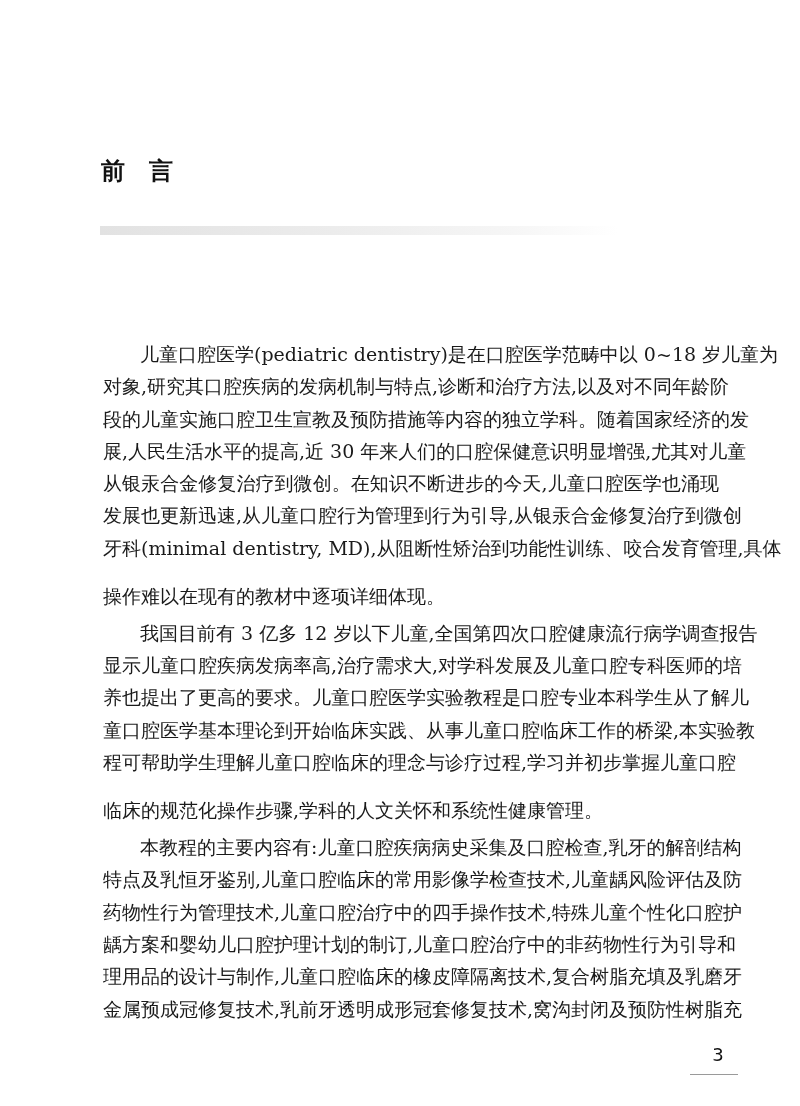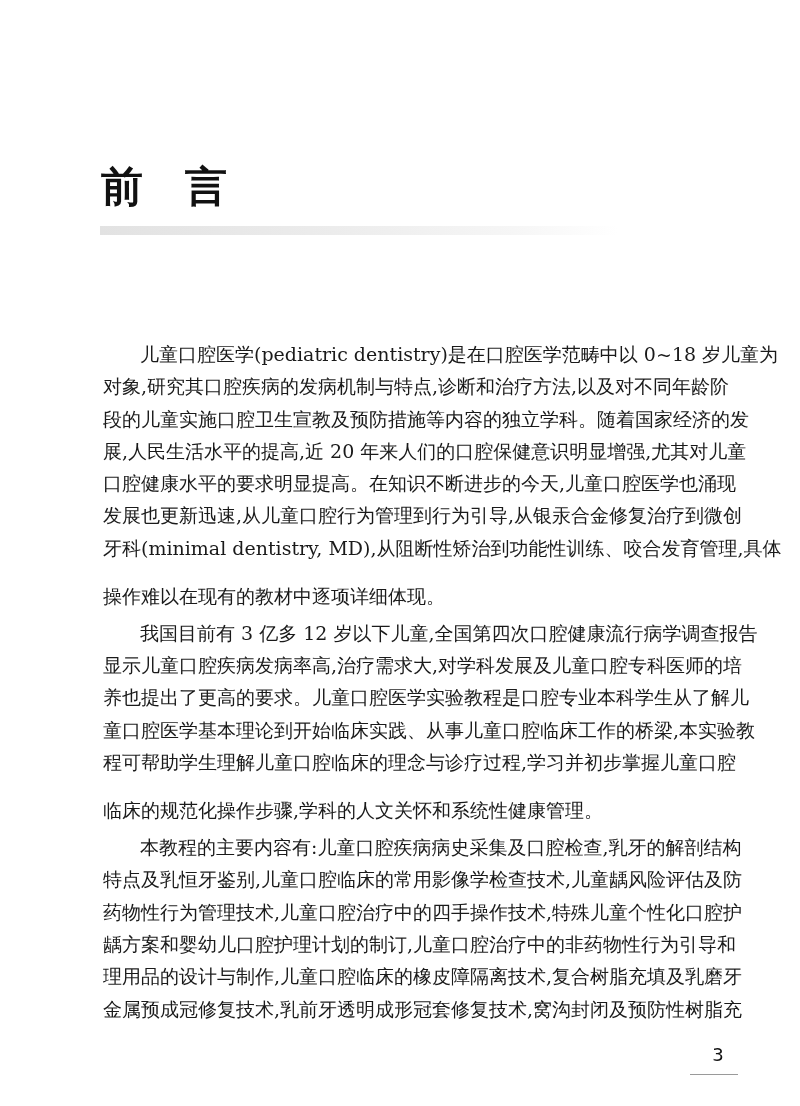--- a/index.html
+++ b/index.html
@@ -14,26 +14,25 @@
       overflow: hidden;
       font-family: "DejaVu Serif", "Liberation Serif", serif;
       color: #1a1a1a;
     }
     .page-title {
       position: absolute;
       left: 101px;
       top: 150px;
       font-family: Liberation Serif, serif;
       font-weight: bold;
-      font-size: 42px;
+      font-size: 24px;
       line-height: 42px;
       letter-spacing: 0;
       color: #111;
       white-space: pre;
-      margin-top: 16px;
     }
     .title-rule {
       position: absolute;
       left: 100px;
       top: 226px;
       width: 518px;
       height: 9px;
       background: linear-gradient(to right, #e2e2e2 0%, #ececec 45%, #f6f6f6 80%, #ffffff 100%);
     }
     .body-text {
@@ -85,22 +84,22 @@
 <body>
 
 <div class="page-title">前　言</div>
 <div class="title-rule"></div>
 
 <div class="body-text">
   <p class="para">
     <span class="line indent">儿童口腔医学(pediatric dentistry)是在口腔医学范畴中以 0~18 岁儿童为</span>
     <span class="line">对象,研究其口腔疾病的发病机制与特点,诊断和治疗方法,以及对不同年龄阶</span>
     <span class="line">段的儿童实施口腔卫生宣教及预防措施等内容的独立学科。随着国家经济的发</span>
-    <span class="line">展,人民生活水平的提高,近 20 年来人们的口腔保健意识明显增强,尤其对儿童</span>
-    <span class="line">口腔健康水平的要求明显提高。在知识不断进步的今天,儿童口腔医学也涌现</span>
+    <span class="line">展,人民生活水平的提高,近 30 年来人们的口腔保健意识明显增强,尤其对儿童</span>
+    <span class="line">从银汞合金修复治疗到微创。在知识不断进步的今天,儿童口腔医学也涌现</span>
     <span class="line">发展也更新迅速,从儿童口腔行为管理到行为引导,从银汞合金修复治疗到微创</span>
     <span class="line">牙科(minimal dentistry, MD),从阻断性矫治到功能性训练、咬合发育管理,具体</span>
     <span class="line last">操作难以在现有的教材中逐项详细体现。</span>
   </p>
   <p class="para">
     <span class="line indent">我国目前有 3 亿多 12 岁以下儿童,全国第四次口腔健康流行病学调查报告</span>
     <span class="line">显示儿童口腔疾病发病率高,治疗需求大,对学科发展及儿童口腔专科医师的培</span>
     <span class="line">养也提出了更高的要求。儿童口腔医学实验教程是口腔专业本科学生从了解儿</span>
     <span class="line">童口腔医学基本理论到开始临床实践、从事儿童口腔临床工作的桥梁,本实验教</span>
     <span class="line">程可帮助学生理解儿童口腔临床的理念与诊疗过程,学习并初步掌握儿童口腔</span>

